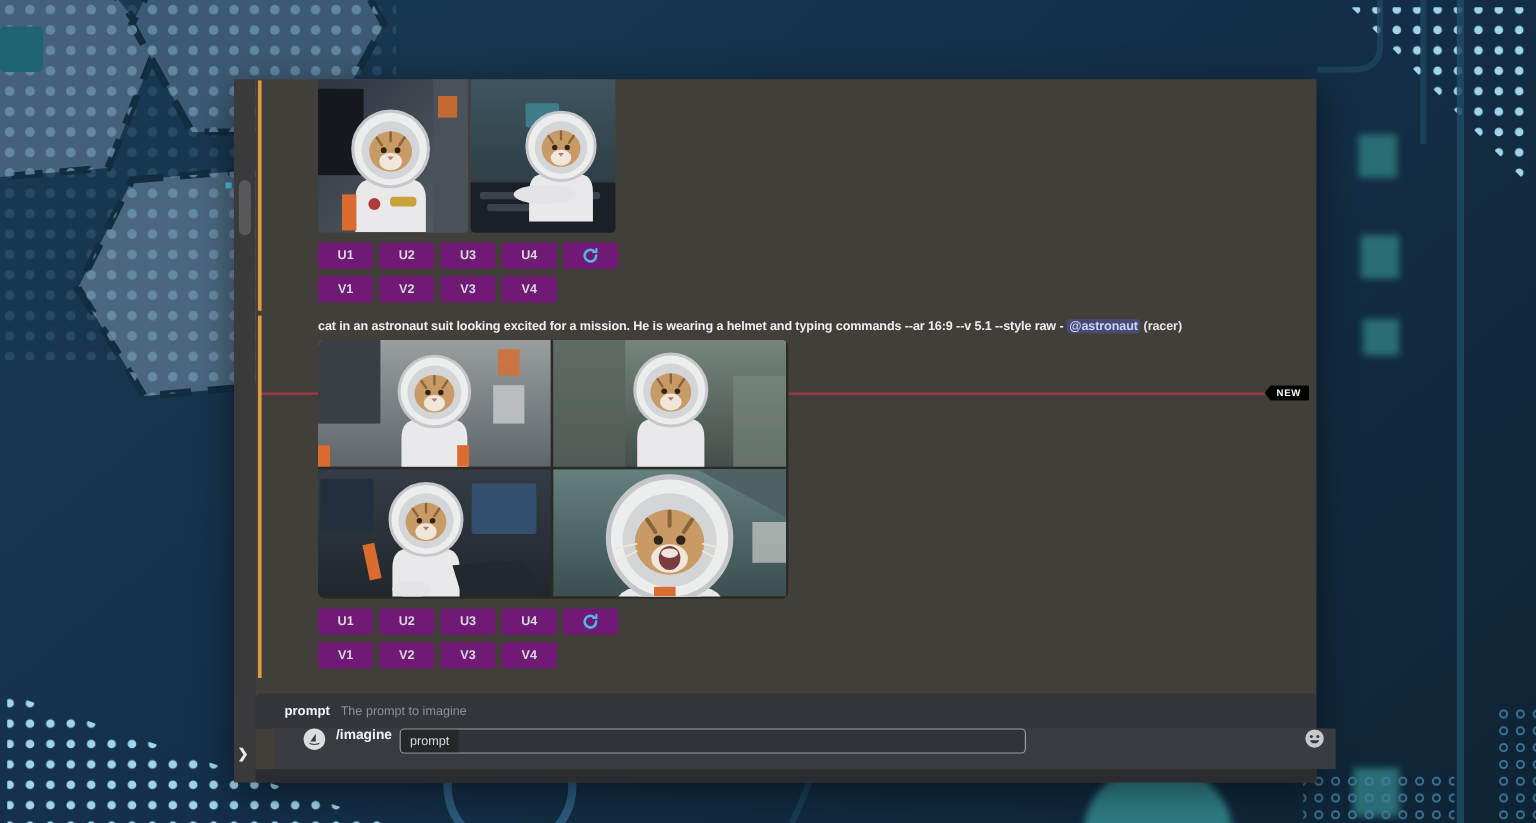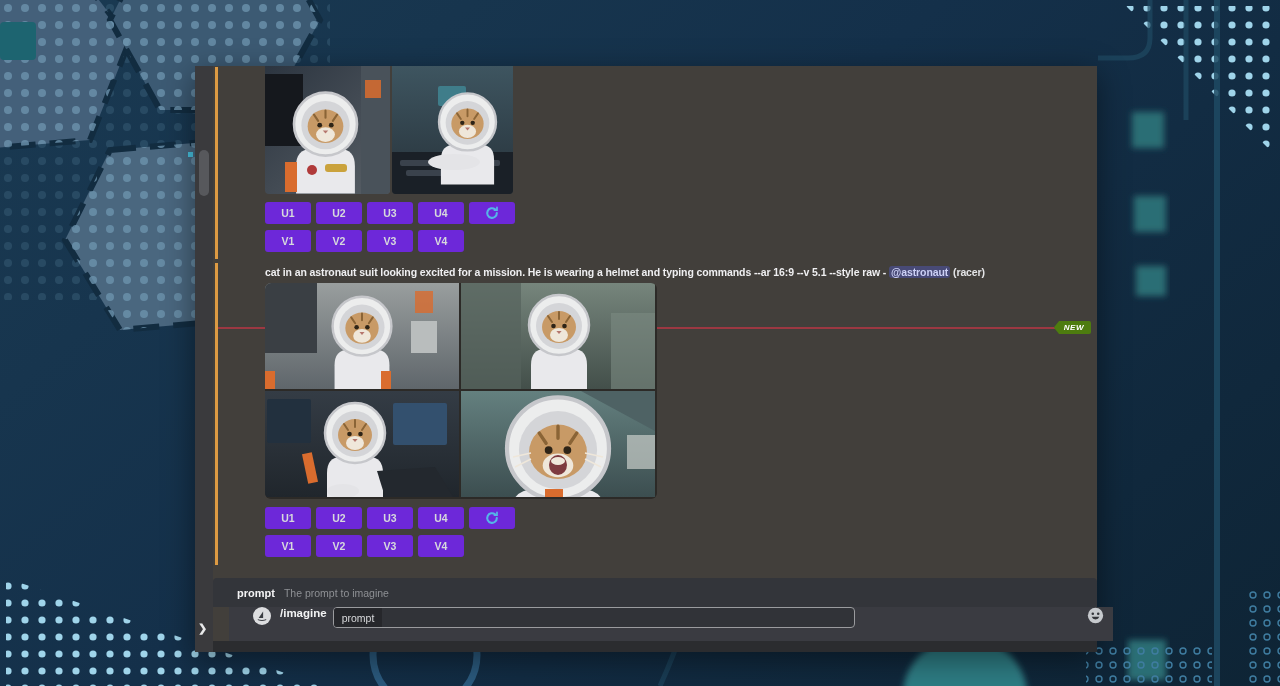--- a/index.html
+++ b/index.html
@@ -14,26 +14,26 @@
   .rail-chevron { position:absolute; left:3px; top:556px; color:#e8e9ea; font-size:11px; font-weight:bold; }
   .content { position:relative; width:884px; background:#423f3b; }
   .msg-border { position:absolute; left:2px; width:3px; background:#dd9a43; }
   .m1-border { top:1px; height:192px; }
   .m2-border { top:197px; height:302px; }
 
   .m1-images { position:absolute; left:52px; top:0px; display:flex; gap:2px; }
   .m1-img { border-radius:0 0 4px 4px; overflow:hidden; display:block; }
 
   .btn-row { position:absolute; left:52px; display:flex; gap:5px; }
-  .dbtn { width:46px; height:22px; background:#6d28d9; border:none; border-radius:3px; color:#d7d9dc; font-family:"Liberation Sans",sans-serif; font-size:10.5px; font-weight:bold; display:flex; align-items:center; justify-content:center; cursor:pointer; }
+  .dbtn { width:46px; height:22px; background:#701a75; border:none; border-radius:3px; color:#d7d9dc; font-family:"Liberation Sans",sans-serif; font-size:10.5px; font-weight:bold; display:flex; align-items:center; justify-content:center; cursor:pointer; }
   .dbtn.rerun svg { display:block; }
 
   .divider { position:absolute; left:4px; top:257px; width:874px; height:9px; display:flex; align-items:center; }
   .divider-line { flex:1; height:2px; background:#9c3842; }
-  .new-badge { margin-left:-2px; background:#4d7c0f; color:#fff; font-size:8px; font-weight:bold; letter-spacing:.5px; padding:2px 7px 2px 10px; clip-path:polygon(0 50%, 14% 0, 100% 0, 100% 100%, 14% 100%); border-radius:2px;font-style:italic; }
+  .new-badge { margin-left:-2px; background:#000000; color:#fff; font-size:8px; font-weight:bold; letter-spacing:.5px; padding:2px 7px 2px 10px; clip-path:polygon(0 50%, 14% 0, 100% 0, 100% 100%, 14% 100%); border-radius:2px; }
 
   .prompt-line { position:absolute; left:52px; top:200px; width:810px; font-size:10.5px; font-weight:bold; color:#efeff1; letter-spacing:-.1px; white-space:nowrap; }
   .mention { color:#cdd1f6; background:rgba(88,101,242,.32); border-radius:3px; padding:0 2px; font-weight:600; cursor:pointer; }
   .mode-tag { color:#e3e4e6; font-weight:600; }
 
   .grid { position:absolute; left:52px; top:217px; width:392px; height:216px; display:grid; grid-template-columns:194px 194px; grid-template-rows:106px 106px; gap:2px; background:#2c2a27; border-radius:6px; overflow:hidden; }
   .grid svg { display:block; }
 
   .m2-u { top:441px; } .m2-v { top:469px; }
   .m1-u { top:136px; } .m1-v { top:164px; }

